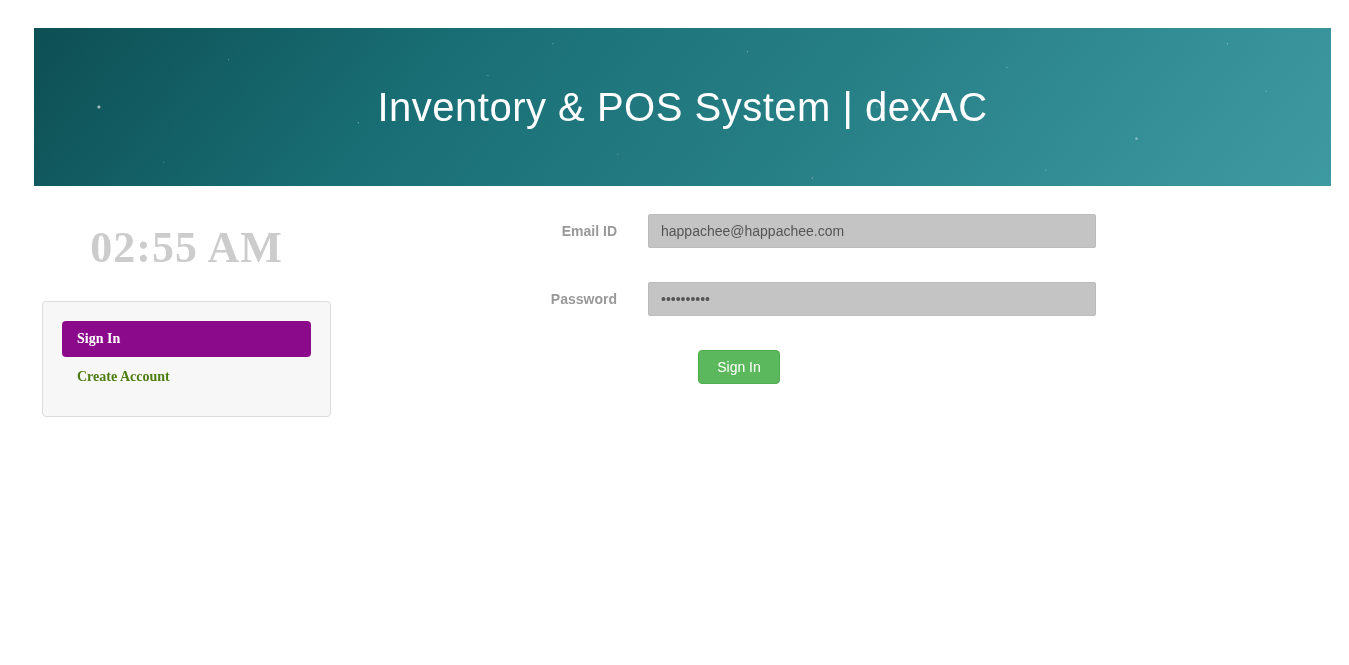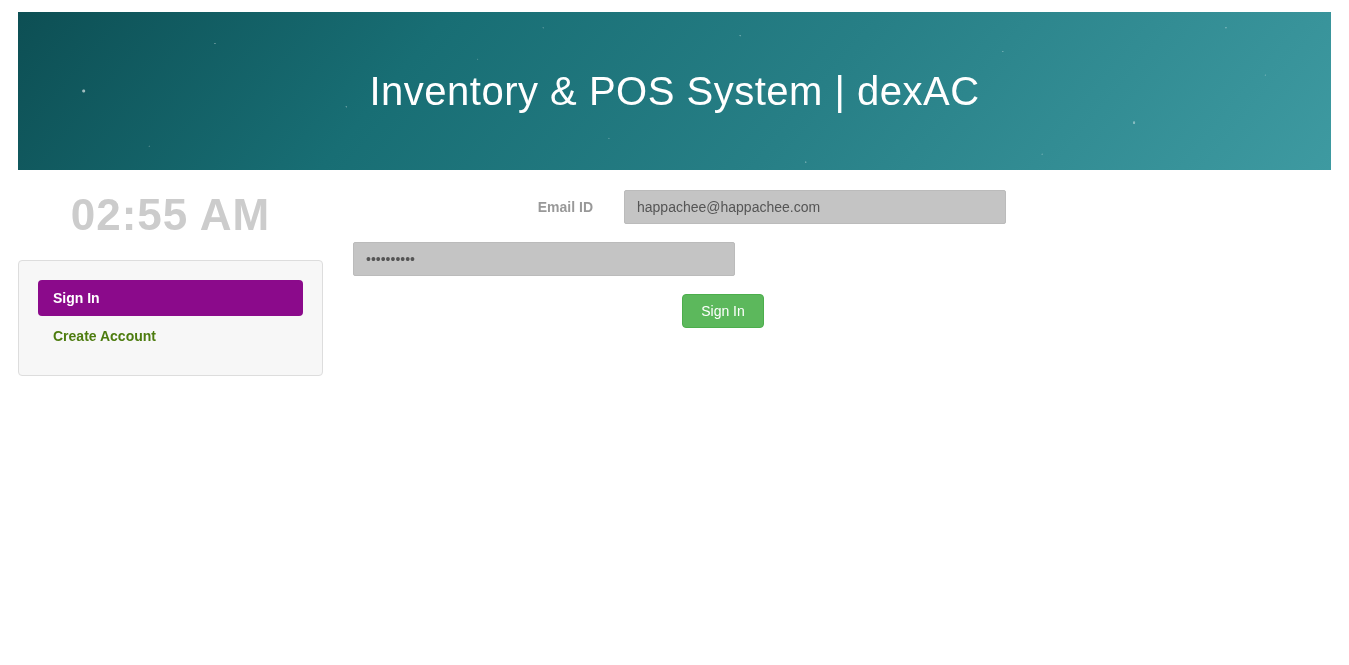--- a/index.html
+++ b/index.html
@@ -1,18 +1,18 @@
 <!DOCTYPE html>
 <html><head>
 <meta charset="utf-8">
 <style>
 * {
   box-sizing: border-box;
   margin: 0;
-  padding: 0;
+  padding: 8px;
 }
 body {
   font-family: "Helvetica Neue", Helvetica, Arial, sans-serif;
   background: #ffffff;
   width: 1349px;
   height: 665px;
   overflow: hidden;
 }
 .header {
   margin: 12px 18px 0 18px;
@@ -46,20 +46,21 @@
   letter-spacing: 0.5px;
 }
 .content {
   display: flex;
   padding: 0 18px;
   margin-top: 20px;
 }
 .left-col {
   width: 305px;
   flex-shrink: 0;
+  font-family: Liberation Serif, serif;
 }
 .clock {
   font-size: 44px;
   font-weight: 700;
   color: #cccccc;
   text-align: center;
   margin-bottom: 20px;
   letter-spacing: 1px;
 }
 .nav-panel {
@@ -95,21 +96,21 @@
 }
 .form-label {
   width: 255px;
   text-align: right;
   padding-right: 15px;
   color: #999999;
   font-size: 14px;
   font-weight: 700;
 }
 .form-input {
-  width: 382px;
+  width: 448px;
   height: 34px;
   background: #c4c4c4;
   border: 1px solid #bbbbbb;
   padding: 6px 12px;
   font-size: 14px;
   color: #555555;
   border-radius: 2px;
 }
 .form-input::placeholder {
   color: #555555;
@@ -145,19 +146,20 @@
       <div class="nav-item">Create Account</div>
     </div>
   </div>
 
   <div class="right-col">
     <div class="form-row">
       <div class="form-label">Email ID</div>
       <input type="text" class="form-input" value="happachee@happachee.com" style="">
     </div>
     <div class="form-row">
+      <div class="form-label">Password</div>
       <input type="password" class="form-input" value="••••••••••" style="">
     </div>
     <div class="button-row">
       <button class="signin-btn">Sign In</button>
     </div>
   </div>
 </div>
 
 </body></html>

